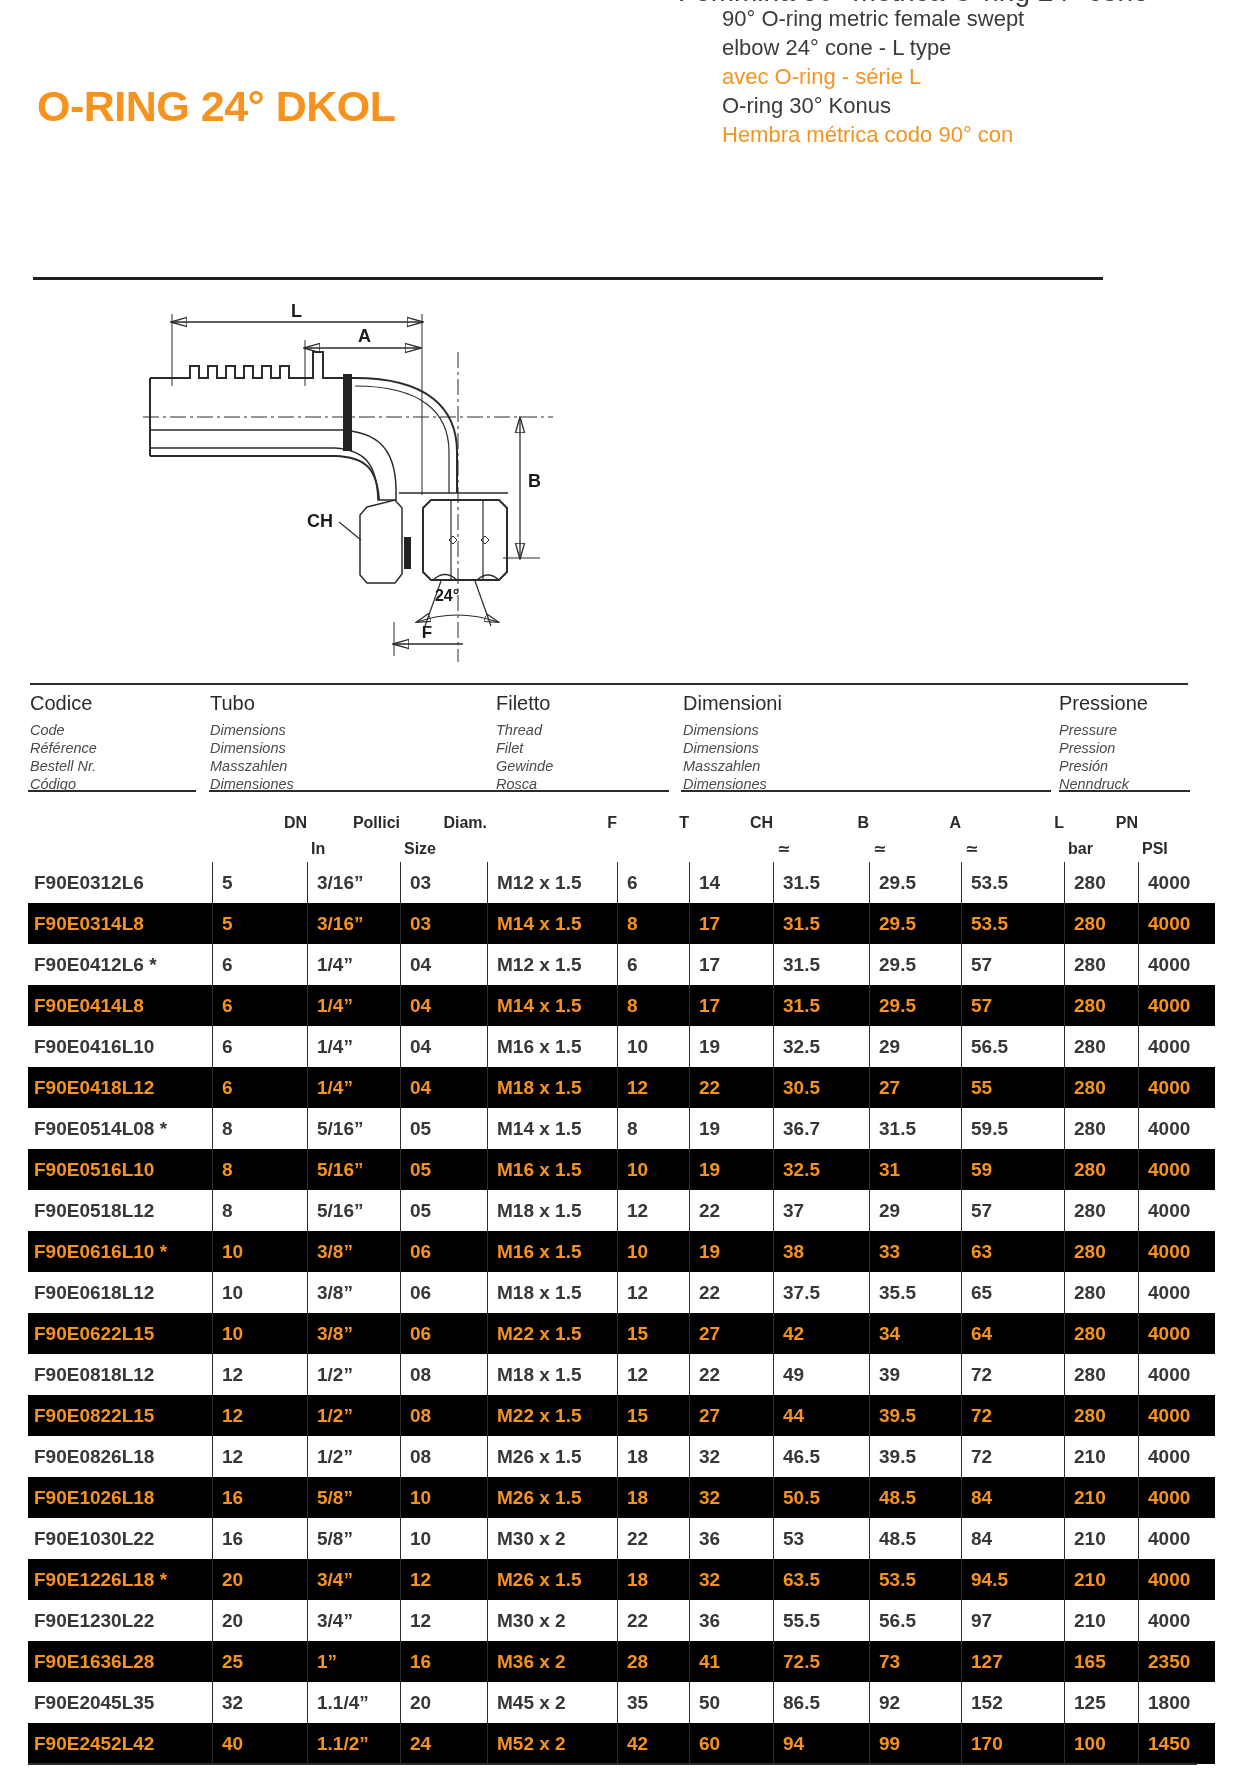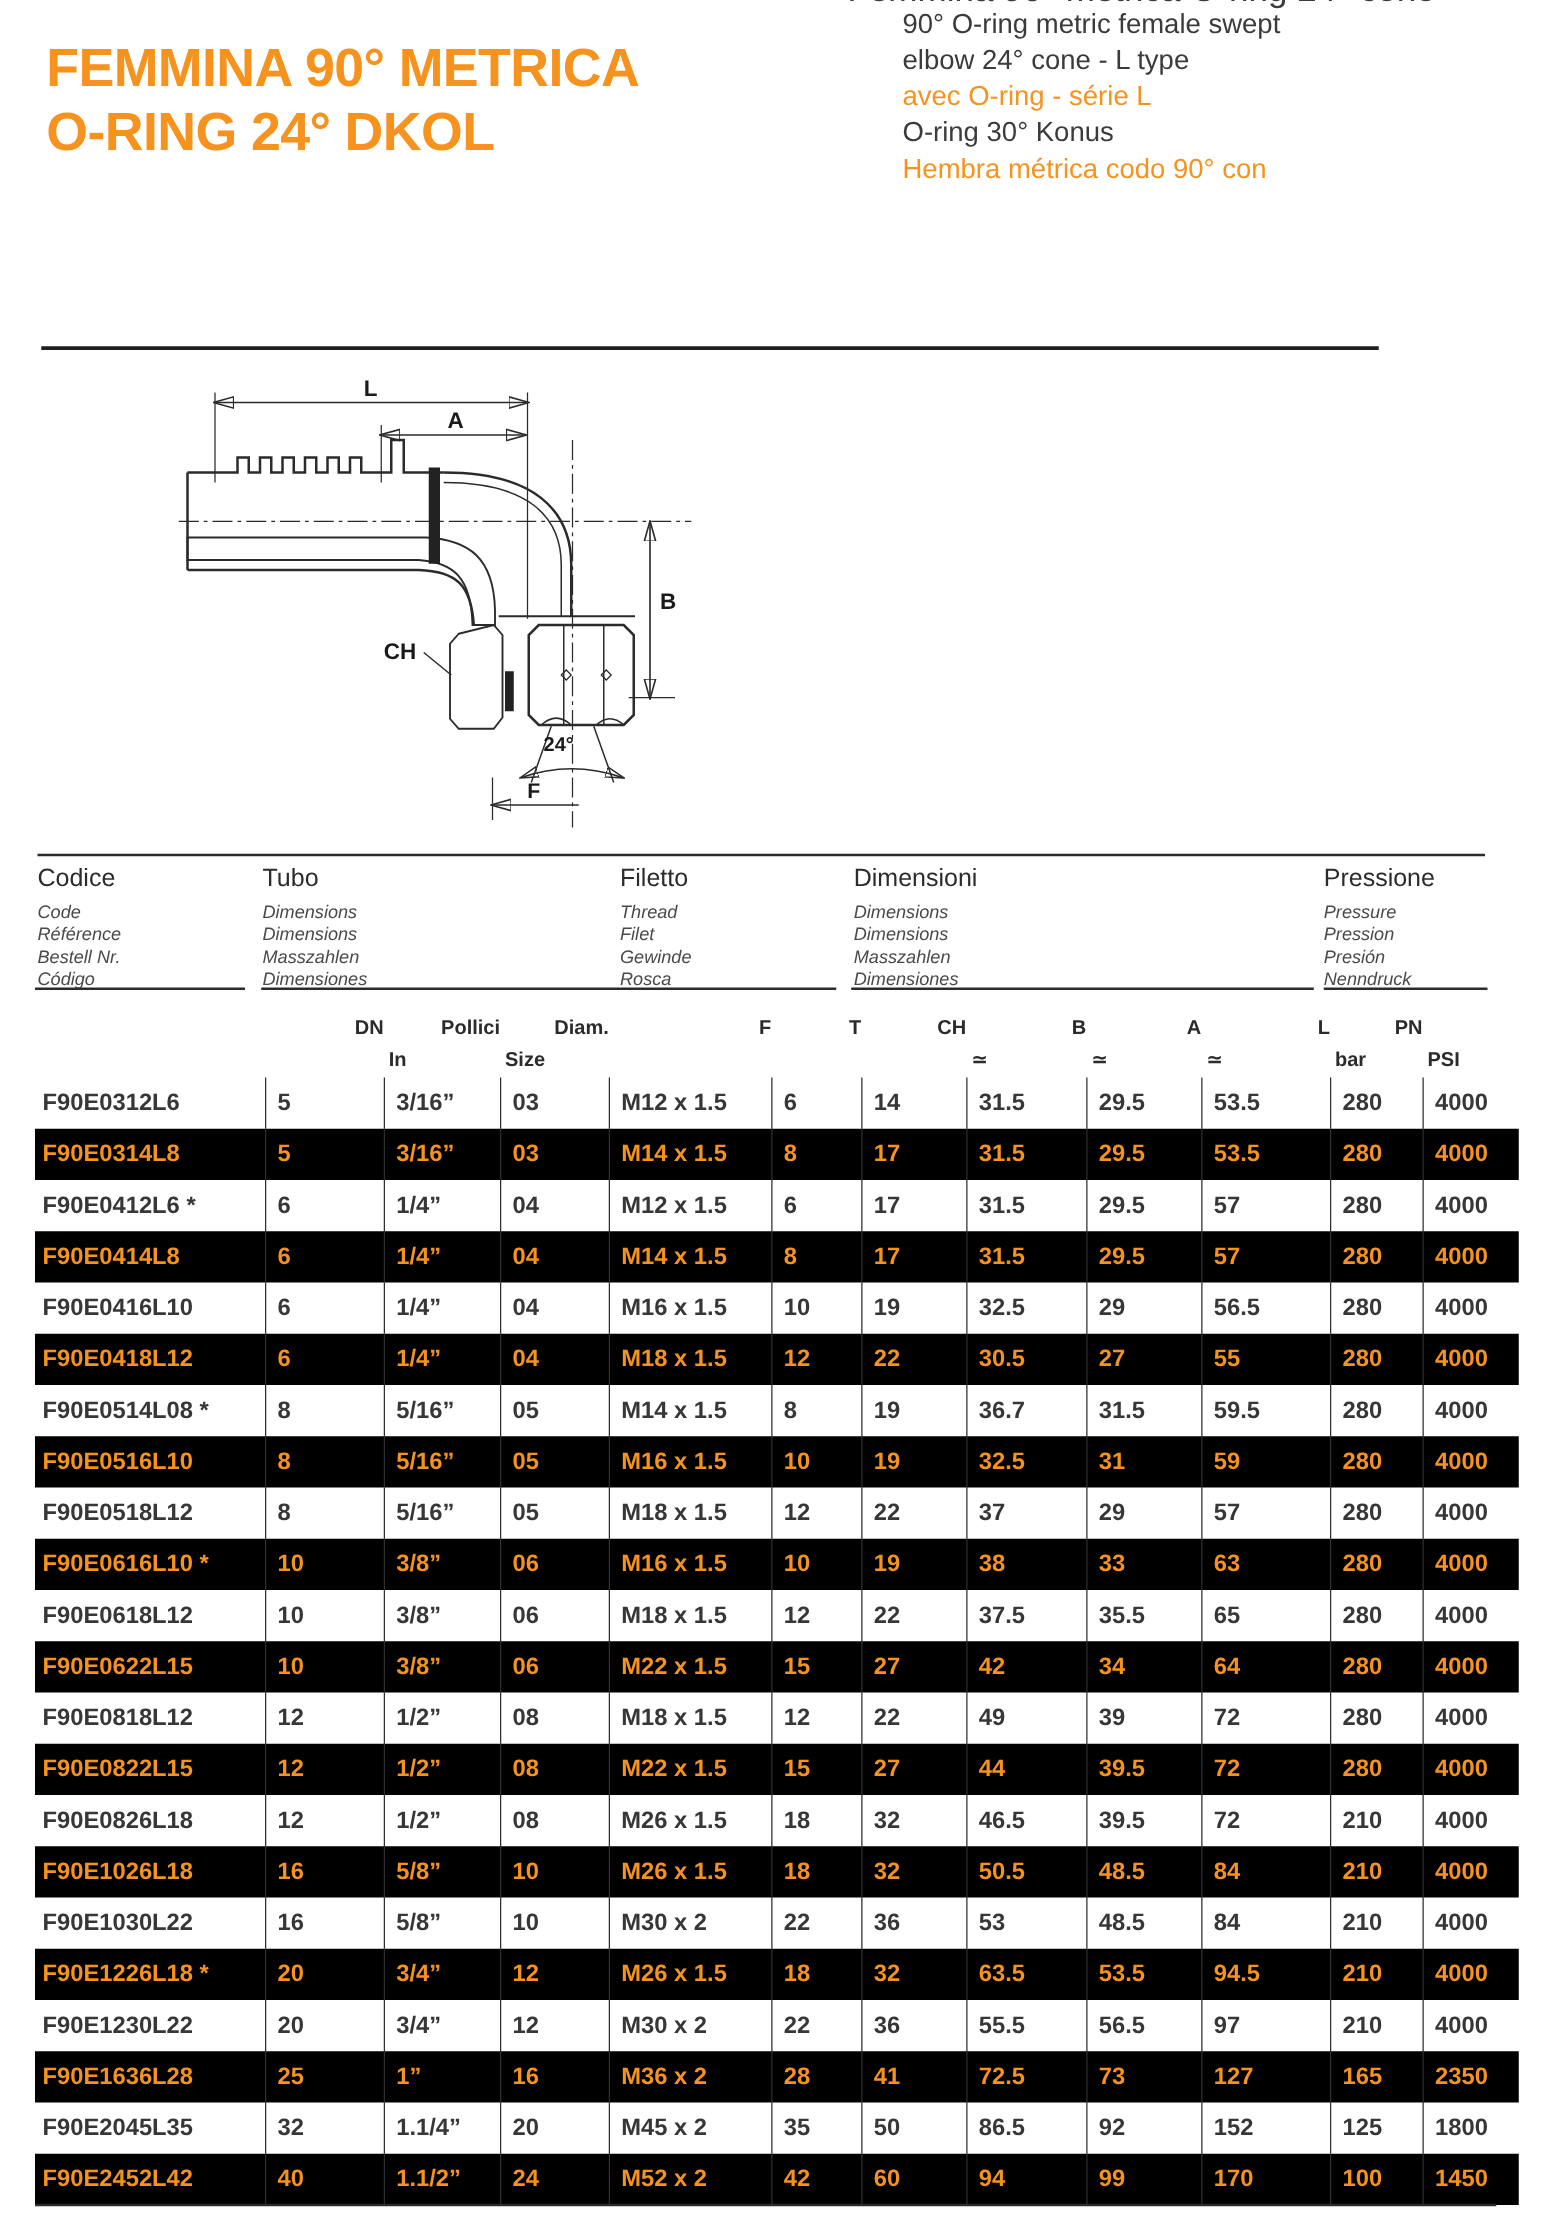--- a/index.html
+++ b/index.html
@@ -47,21 +47,21 @@
 
   .bottom-line { position:absolute; left:28px; top:1763px; width:1169px; height:2px; background:#2b2b2b; }
 </style>
 </head>
 <body>
 
 <div class="page">
 
   <div class="clip-line">Femmina 90° metrica O-ring 24° cono</div>
 
-  <h1 class="title"><span>FEMMINA 90° METRICA</span><br><span>O-RING 24° DKOL</span></h1>
+  <h1 class="title"><br><span>O-RING 24° DKOL</span></h1>
 
   <div class="descs" id="descs">
       <div class="dline d-dark">90° O-ring metric female swept</div>
       <div class="dline d-dark">elbow 24° cone - L type</div>
       <div class="dline d-orange">avec O-ring - série L</div>
       <div class="dline d-dark">O-ring 30° Konus</div>
       <div class="dline d-orange">Hembra métrica codo 90° con</div>
     </div>
 
   <div class="rule-top"></div>

